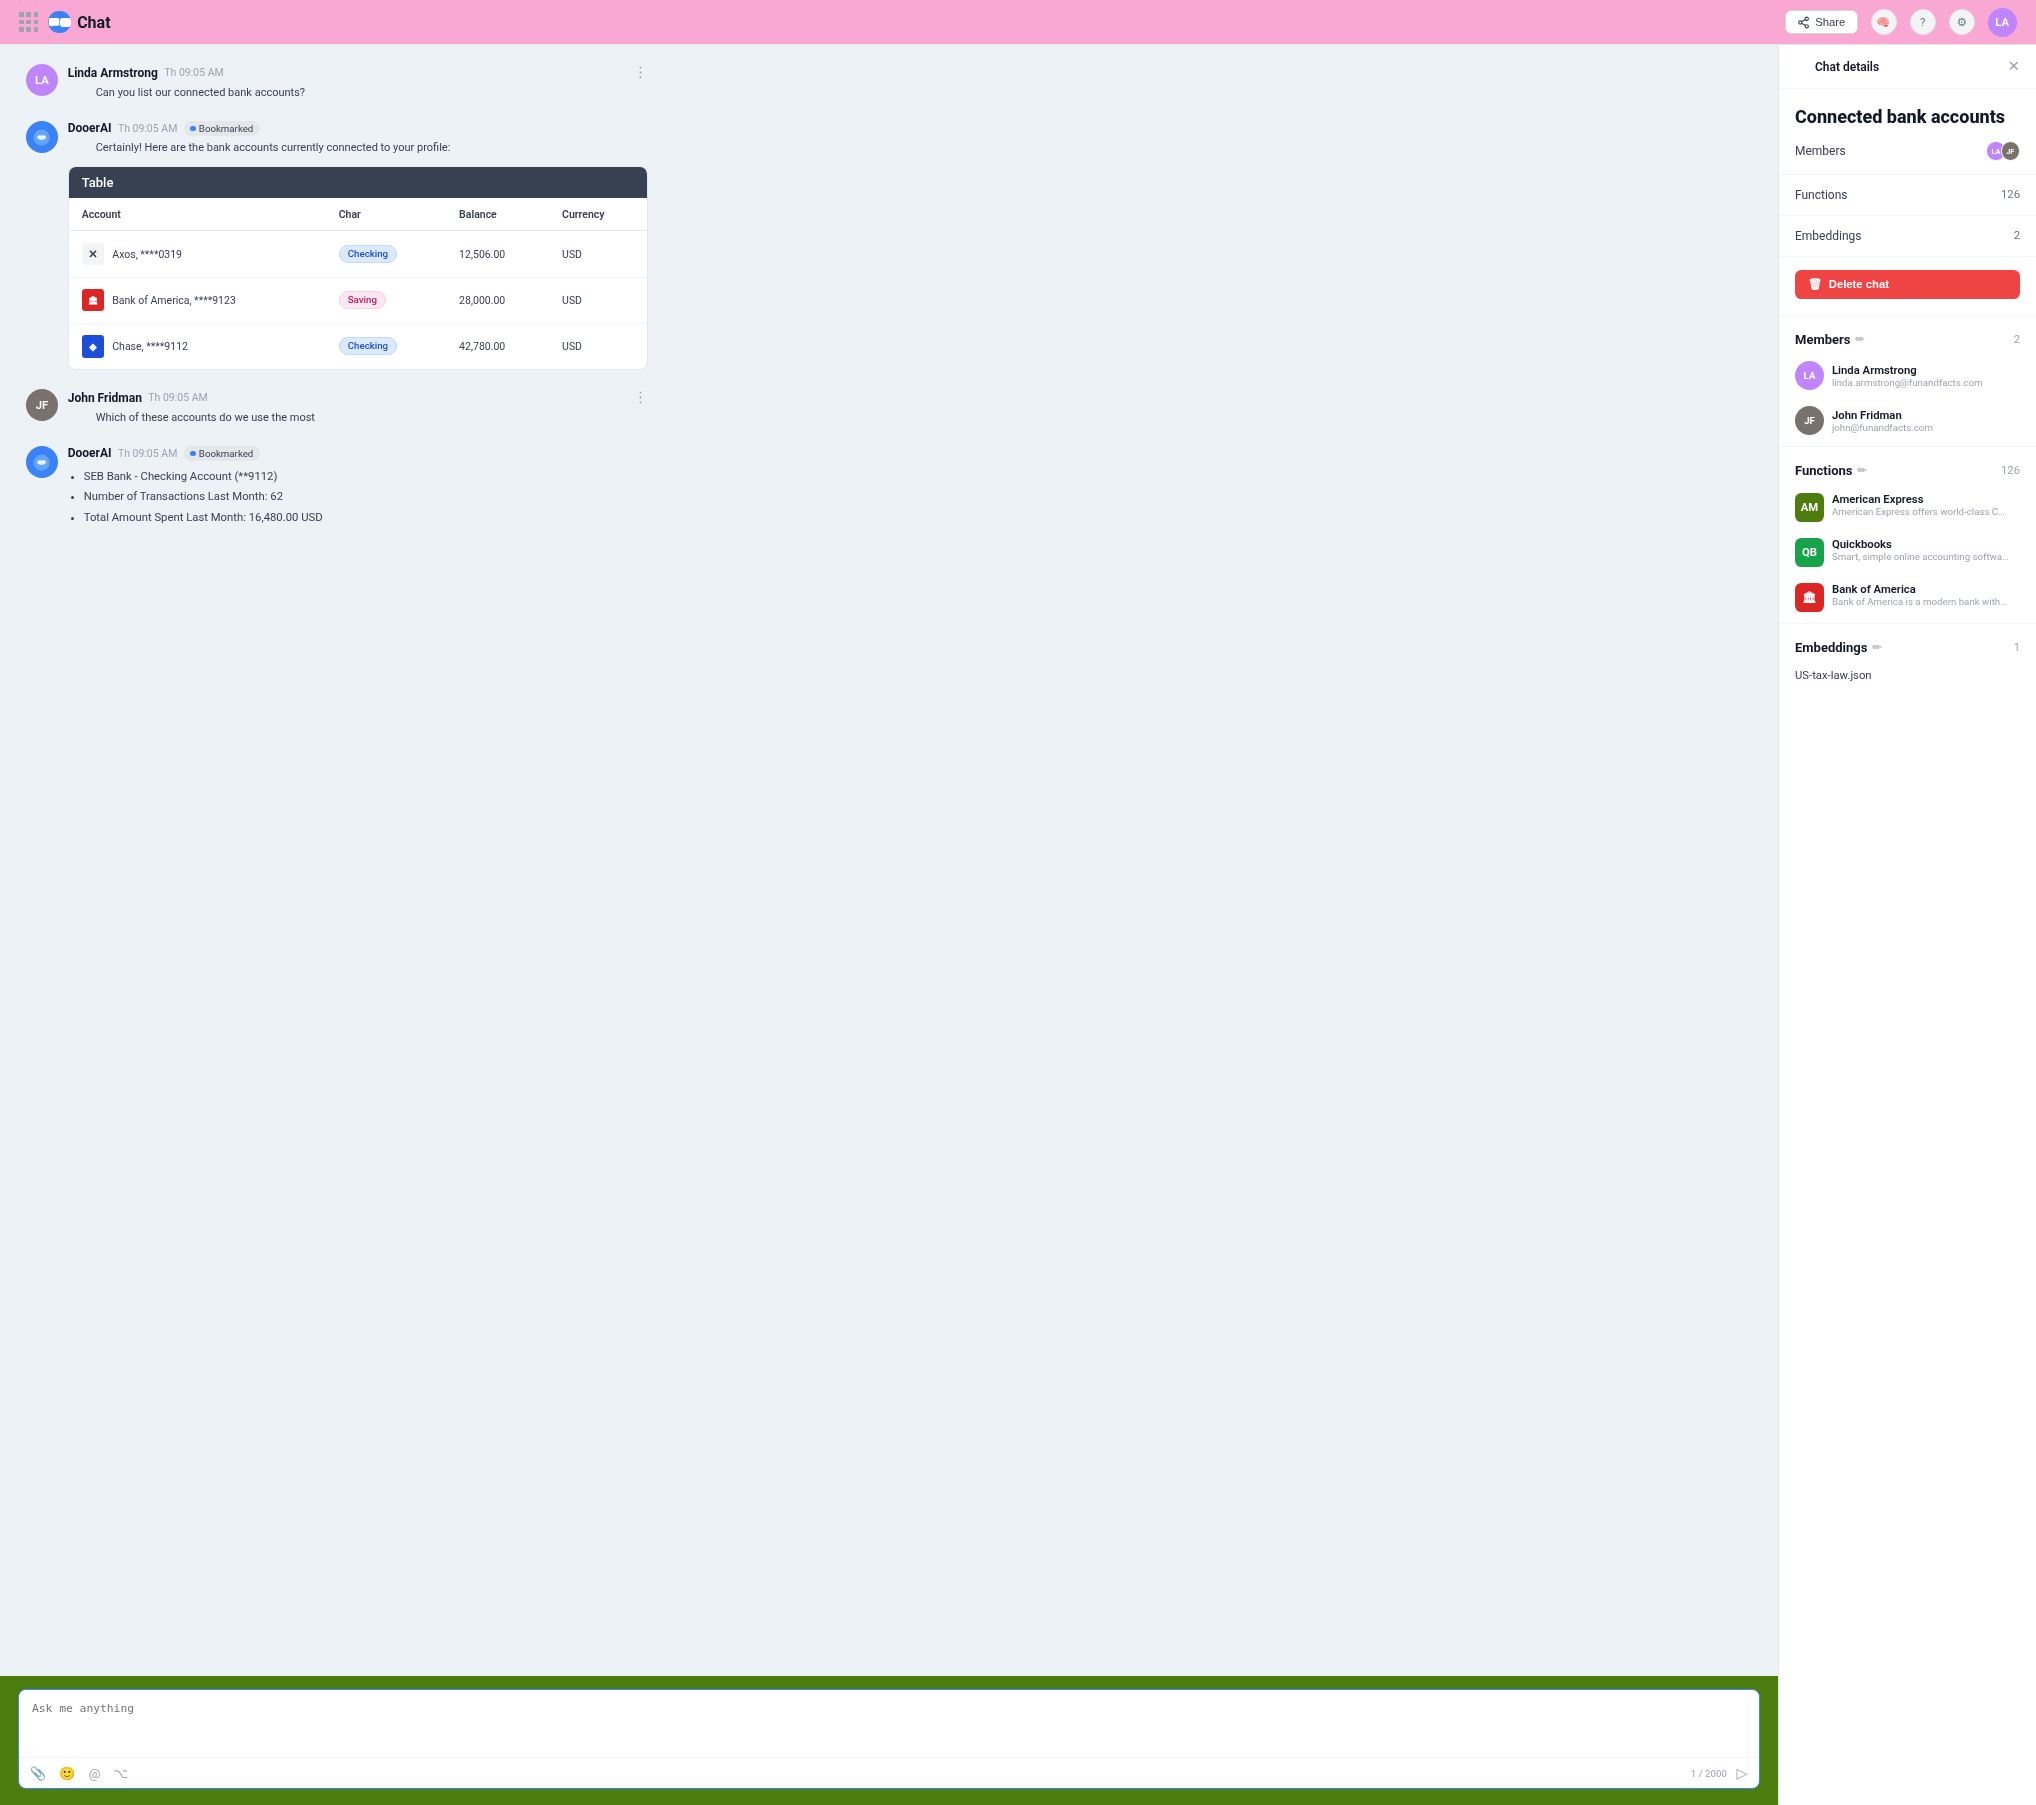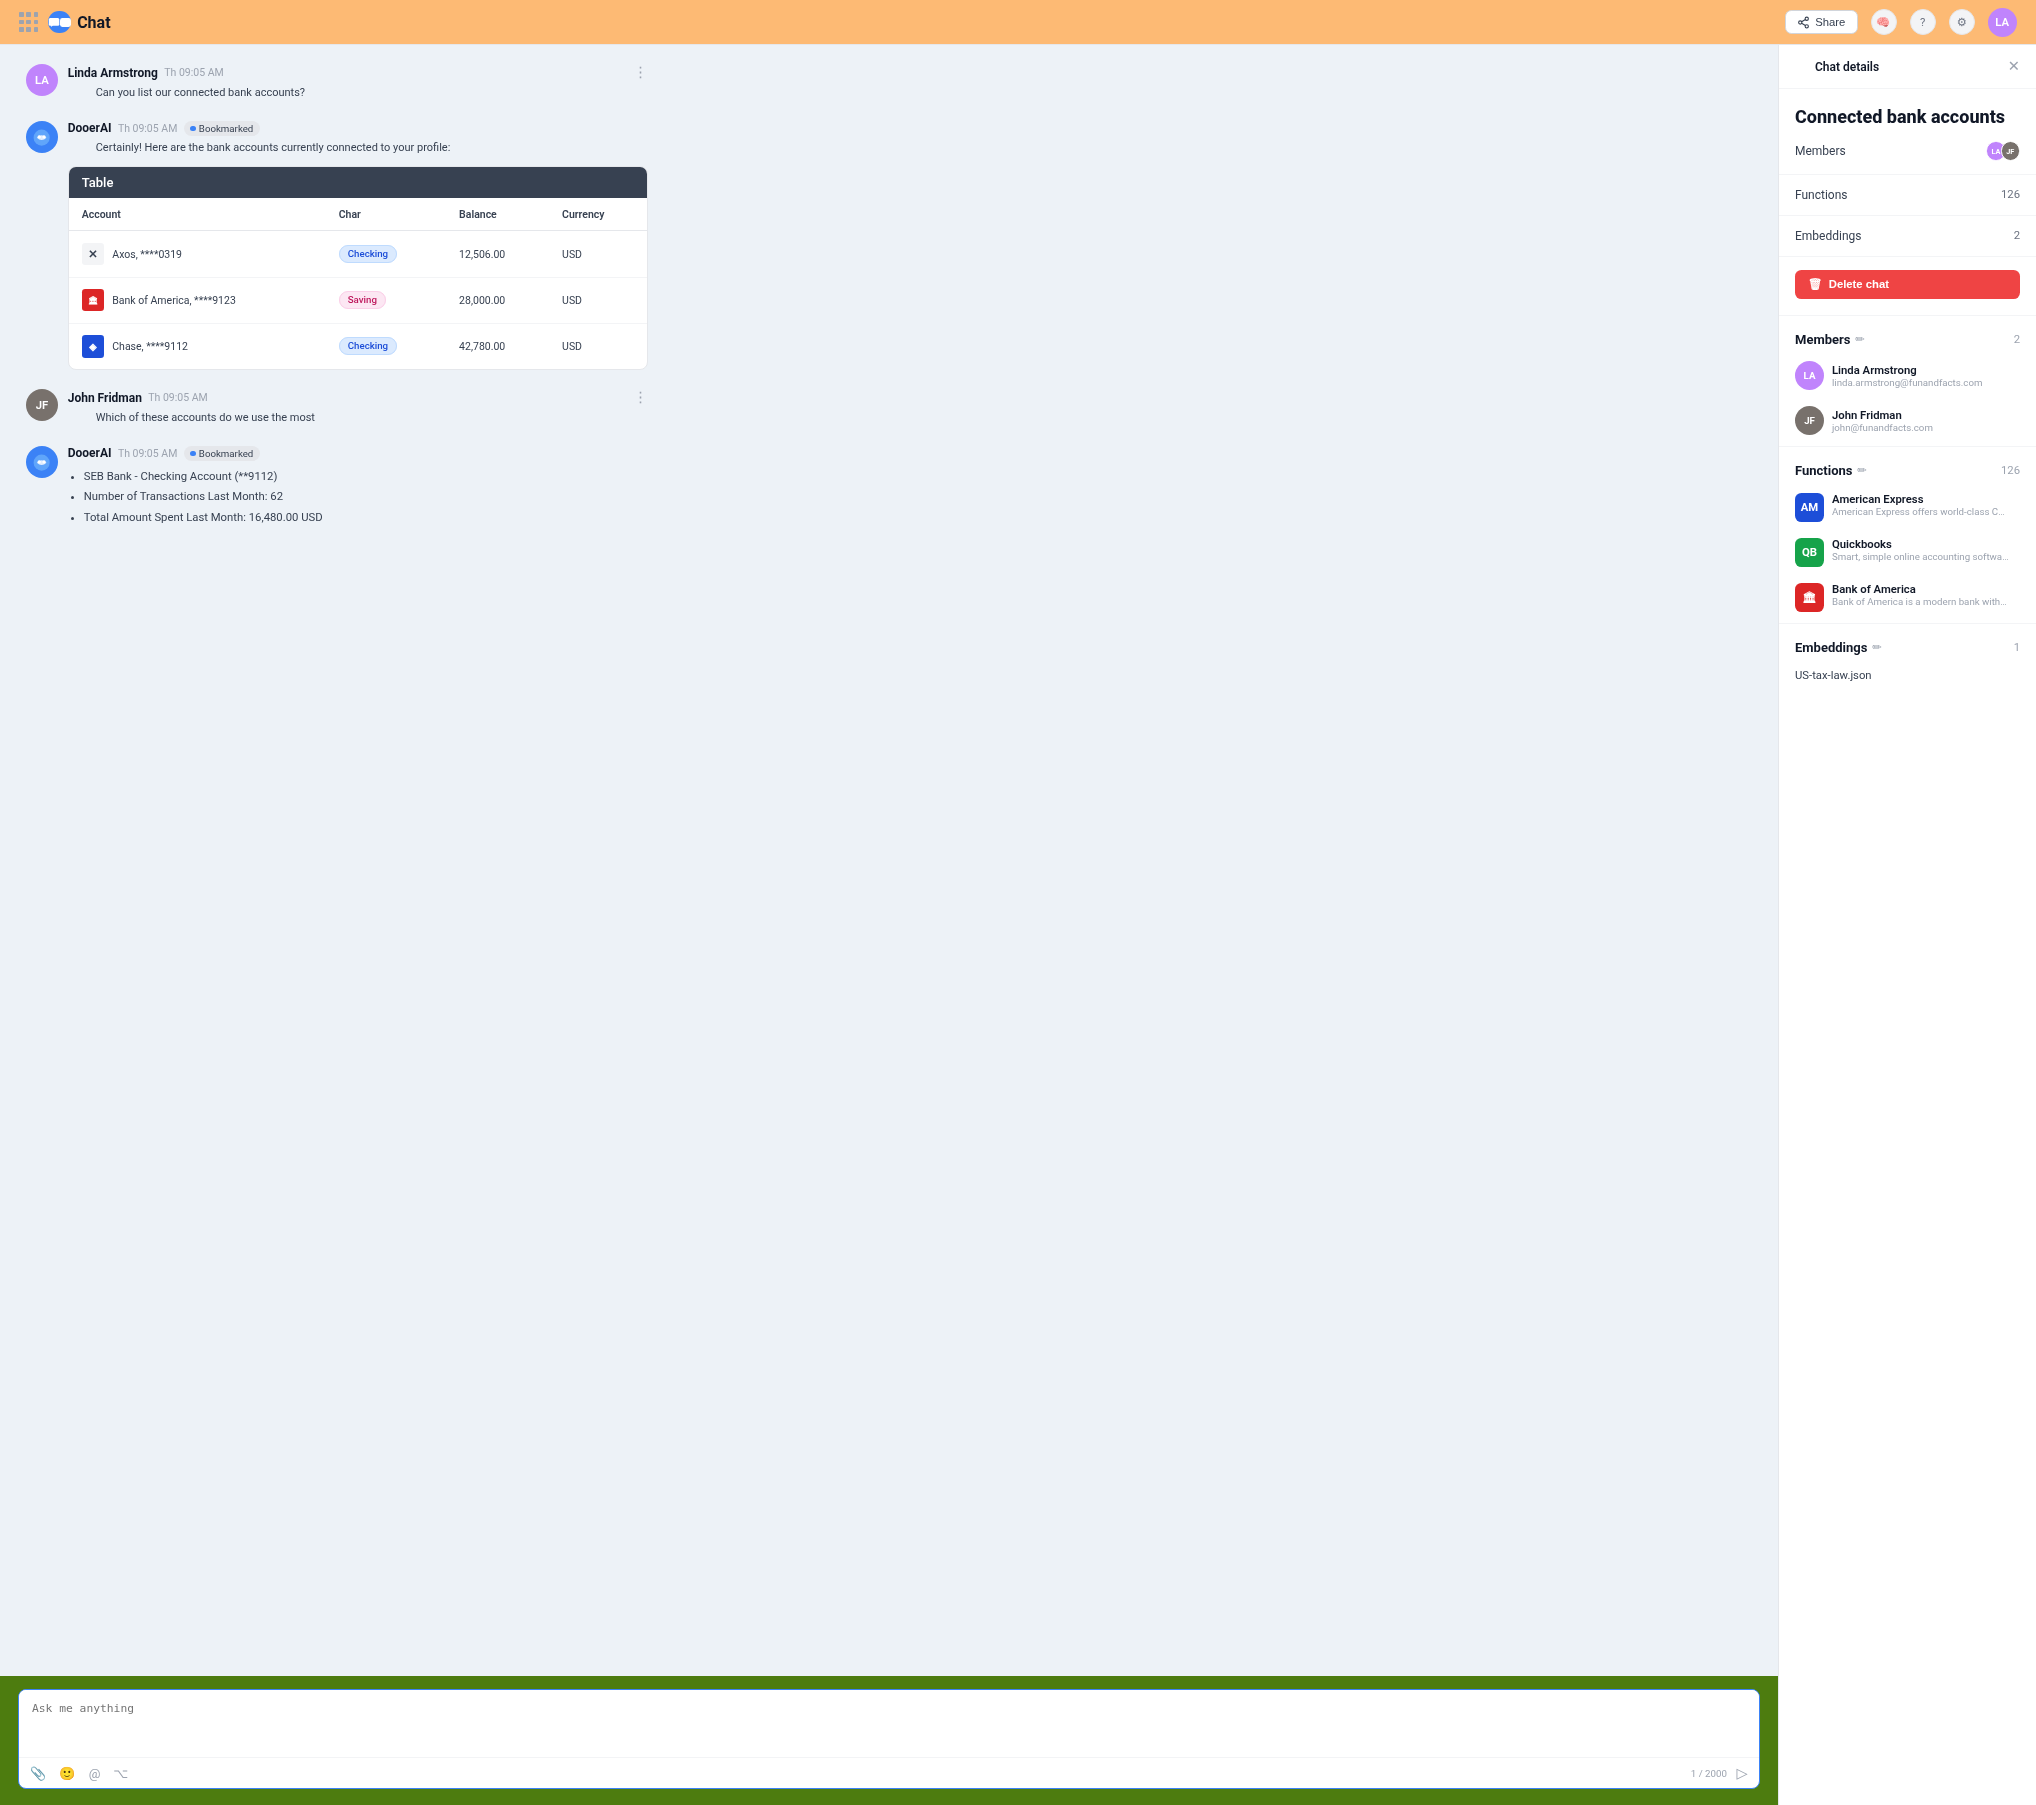--- a/index.html
+++ b/index.html
@@ -1,19 +1,19 @@
 <!DOCTYPE html>
 <html style="font-size:13px"><head>
   <meta charset="utf-8">
   <style>
     * { box-sizing: border-box; margin: 0; padding: 0; }
     body { font-family: -apple-system, BlinkMacSystemFont, 'Segoe UI', Roboto, sans-serif; background: #e8eef3; display: flex; flex-direction: column; height: 100vh; overflow: hidden; }
 
     
-    .topbar { display: flex; align-items: center; justify-content: space-between; padding: 0 19.3px; height: 45px; background: #fdba74; border-bottom: 0.8px solid #e5e7eb; flex-shrink: 0; }
+    .topbar { display: flex; align-items: center; justify-content: space-between; padding: 0 19.3px; height: 45px; background: #f9a8d4; border-bottom: 0.8px solid #e5e7eb; flex-shrink: 0; }
     .topbar-left { display: flex; align-items: center; gap: 9.7px; }
     .app-grid-icon { display: grid; grid-template-columns: repeat(3,4.8px); grid-template-rows: repeat(3,4.8px); gap: 2.4px; cursor: pointer; }
     .app-grid-icon span { display: block; width: 4.8px; height: 4.8px; background: #9ca3af; border-radius: 0.8px; }
     .chat-bubble-icon { width: 22.6px; height: 22.6px; background: #3b82f6; border-radius: 50%; display: flex; align-items: center; justify-content: center; }
     .chat-bubble-icon::after { content: ''; display: block; width: 11.3px; height: 9px; background: #fff; border-radius: 2.4px; position: relative; }
     .app-title { font-size: 16px; font-weight: 700; color: #111827; }
     .topbar-right { display: flex; align-items: center; gap: 13px; }
     .share-btn { display: flex; align-items: center; gap: 4.8px; padding: 4.8px 11.3px; border: 0.8px solid #d1d5db; border-radius: 6.4px; background: #fff; cursor: pointer; font-size: 11.3px; color: #374151; }
     .icon-circle { width: 26px; height: 26px; border-radius: 50%; background: #f3f4f6; display: flex; align-items: center; justify-content: center; cursor: pointer; font-size: 11.3px; color: #6b7280; border: 0.8px solid #e5e7eb; }
     .avatar-top { width: 29px; height: 29px; border-radius: 50%; overflow: hidden; cursor: pointer; background: #c084fc; display: flex; align-items: center; justify-content: center; color: #fff; font-size: 11.3px; font-weight: 600; }
@@ -363,21 +363,21 @@
 
     <div class="section-heading">
       <div style="display:flex;align-items:center;">
         <span class="section-heading-text">Functions</span>
         <span class="edit-icon">✏</span>
       </div>
       <span class="section-count">126</span>
     </div>
 
     <div class="function-item">
-      <div class="func-icon" style="background:#1d4ed8;">AM</div>
+      <div class="func-icon" style="background:#4d7c0f;">AM</div>
       <div class="func-info">
         <div class="func-name">American Express</div>
         <div class="func-desc">American Express offers world-class Char...</div>
       </div>
     </div>
 
     <div class="function-item">
       <div class="func-icon" style="background:#16a34a;">QB</div>
       <div class="func-info">
         <div class="func-name">Quickbooks</div>

